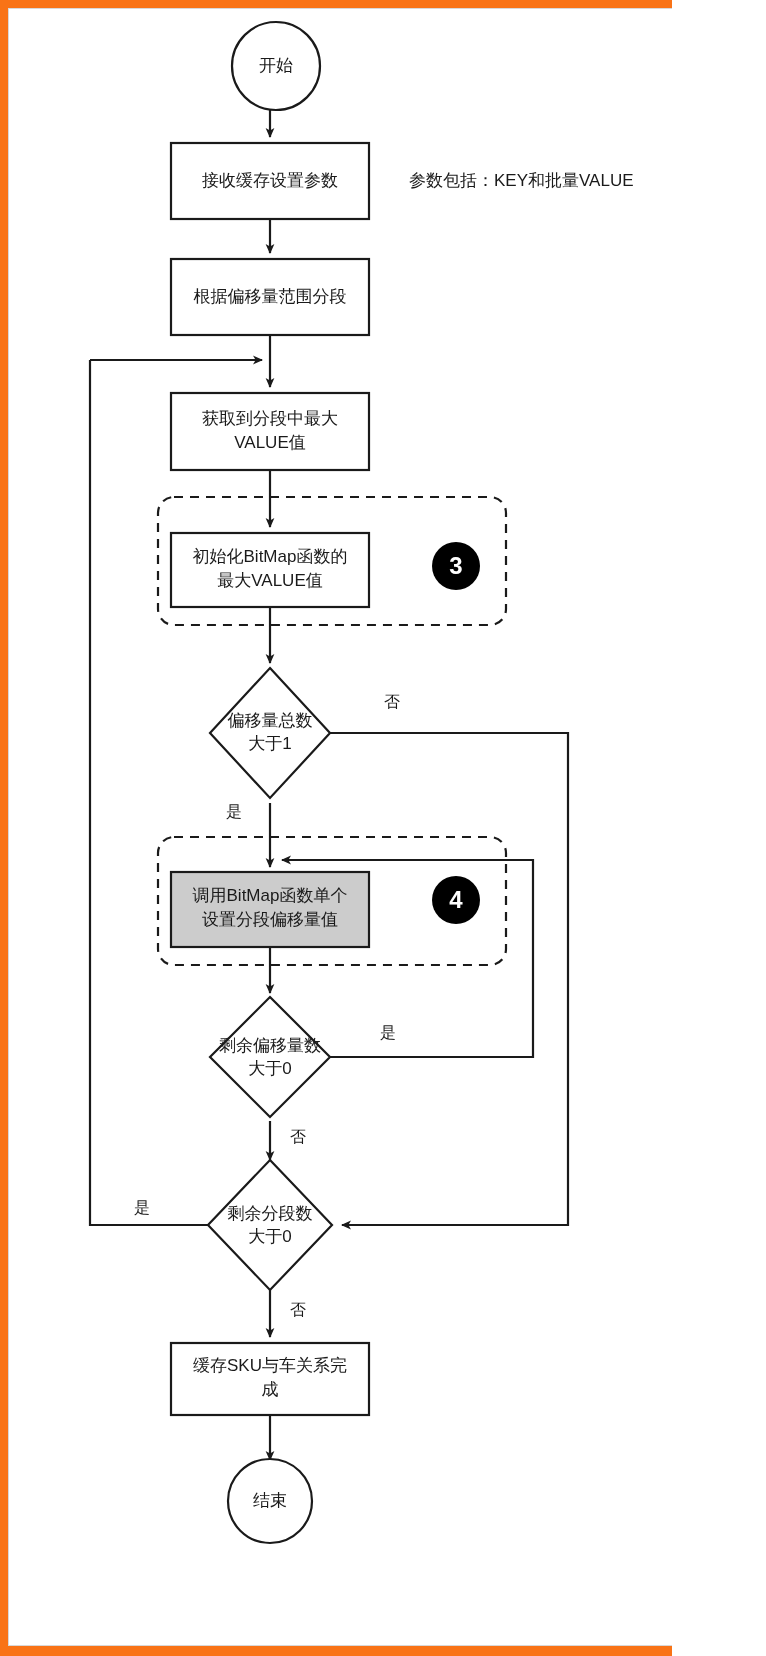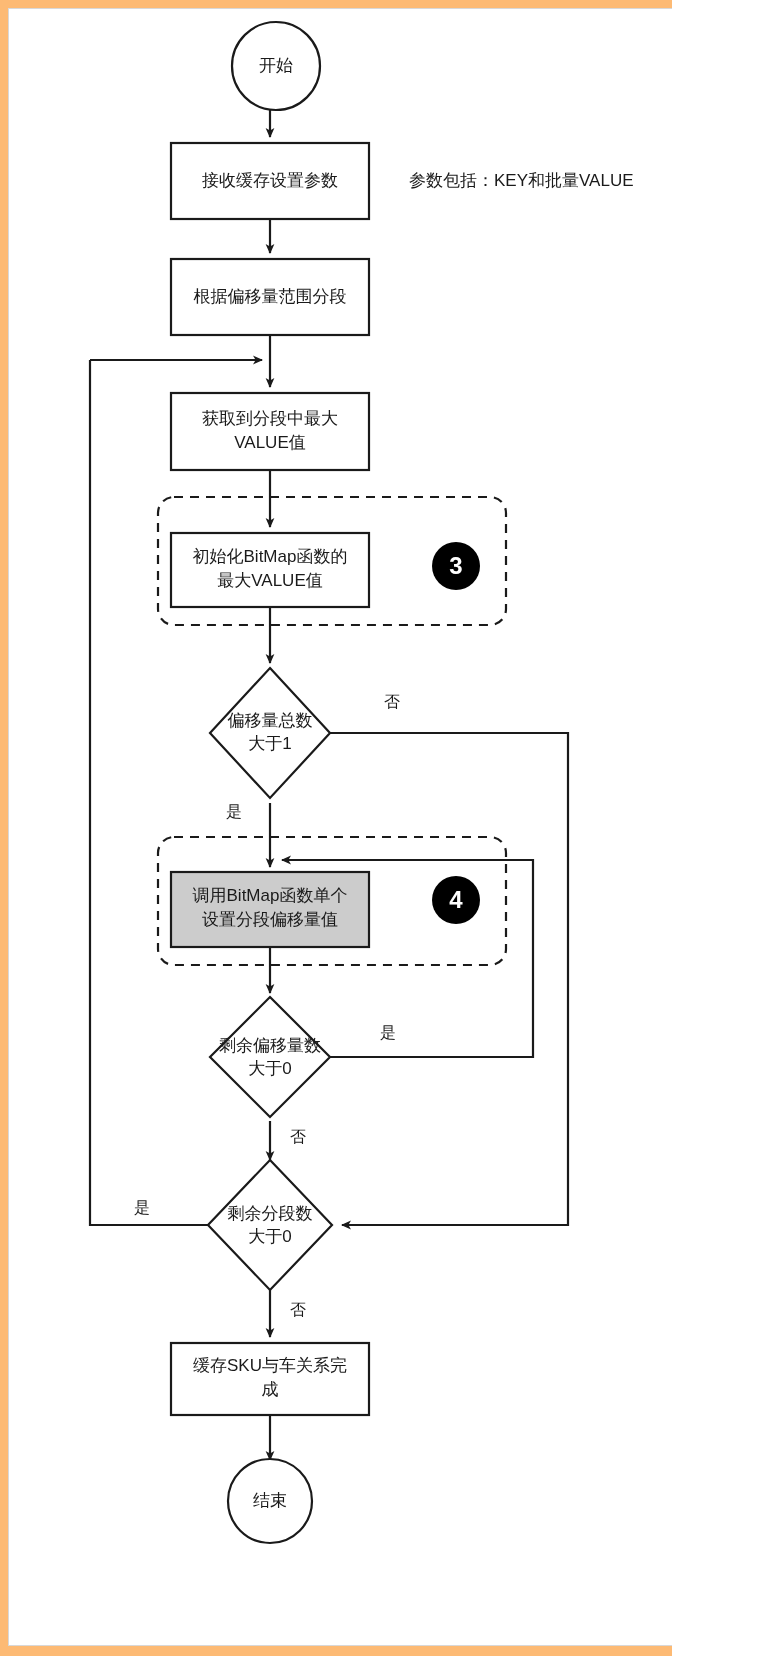--- a/index.html
+++ b/index.html
@@ -7,21 +7,21 @@
     padding: 0;
     background: #ffffff;
   }
   body {
     font-family: "Liberation Sans", "DejaVu Sans", sans-serif;
   }
   #canvas {
     position: relative;
     width: 672px;
     height: 1656px;
-    background: #fdba74;
+    background: #f97316;
     overflow: hidden;
   }
   .page-border {
     position: absolute;
     left: 8px;
     top: 8px;
     width: 748px;
     height: 1638px;
     border: 1px solid #d8d8d8;
     box-sizing: border-box;

